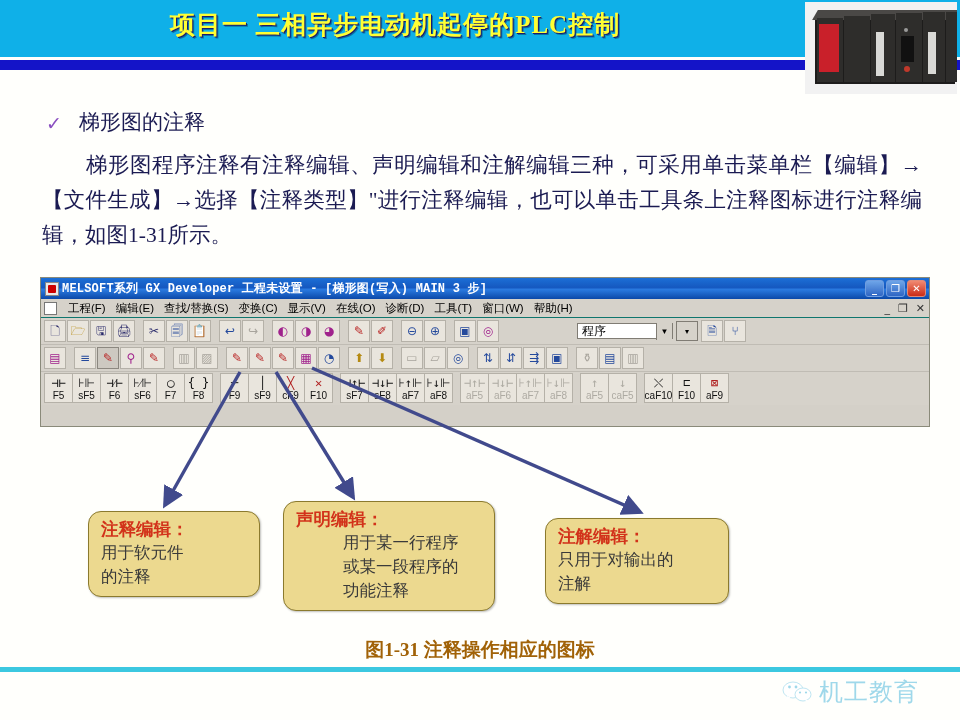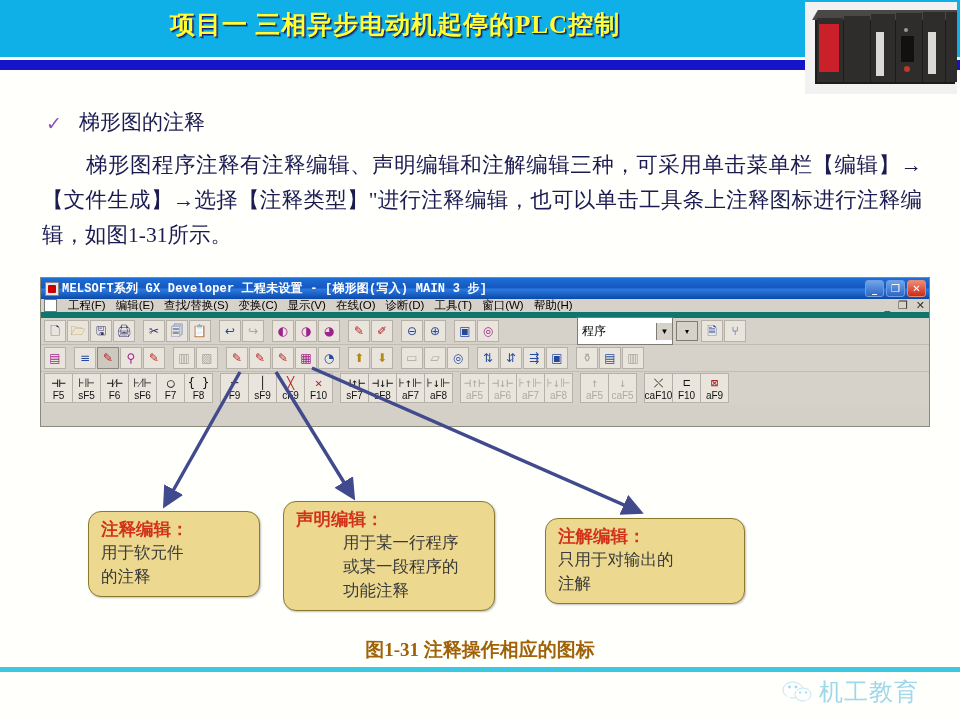--- a/index.html
+++ b/index.html
@@ -91,21 +91,21 @@
   .wbtns { display:flex; gap:2px; padding-right:1px; }
   .wbtn {
     width:19px; height:17px; border:1px solid #6f9de0; border-radius:3px;
     background:linear-gradient(180deg,#6ea5e8,#2f66c4);
     color:#fff; font-size:10px; font-family:"DejaVu Sans",sans-serif;
     display:flex; align-items:center; justify-content:center; line-height:1;
   }
   .wbtn.close { background:linear-gradient(180deg,#f08a72,#cc2b16); border-color:#e08a78; font-weight:bold;}
 
   .gx-menu {
-    height:19px; background:#d6d2ca; border-bottom:6px solid #0f766e;
+    height:19px; background:#d6d2ca; border-bottom:1px solid #0f766e;
     display:flex; align-items:center; padding-left:3px;
     font-family:"Liberation Sans","DejaVu Sans",sans-serif; font-size:11.5px; color:#000;
   }
   .mdoc { width:13px;height:13px;background:#fff;border:1px solid #777;margin-right:6px; }
   .mitem { padding:0 5px; white-space:nowrap; }
   .mspacer{ flex:1 1 auto; }
   .msmall { color:#333; font-size:11px; padding:0 4px; font-family:"DejaVu Sans",sans-serif;}
 
   .tbrow {
     height:27px; background:#d6d2ca; display:flex; align-items:center;
@@ -119,21 +119,21 @@
     font-family:"DejaVu Sans",sans-serif;
     flex:0 0 auto; position:relative; overflow:hidden;
   }
   .tb.dim { color:#a8a49c; }
   .tb.magenta{color:#a0228c;} .tb.red{color:#b82020;}
   .tb.blue{color:#24499c;} .tb.gold{color:#b58a12;}
   .sep { width:7px; flex:0 0 auto; }
   .tb-sunken { border:1px solid #8c8880; background:#cdc9c1; }
 
   .combo {
-    width:96px; height:28px; background:#fff; border:1px solid #807c74;
+    width:96px; height:16px; background:#fff; border:1px solid #807c74;
     display:flex; align-items:center; font-size:12px; padding-left:4px;
     font-family:"Liberation Sans","DejaVu Sans",sans-serif; color:#000;
     flex:0 0 auto; margin-right:3px;
   }
   .combo .cb-arrow{
     margin-left:auto; width:16px; height:17px; background:#d6d2ca;
     border-left:1px solid #807c74; display:flex;align-items:center;justify-content:center;
     font-size:8px;
   }
   .combo-btn {
@@ -181,21 +181,21 @@
     color:#d2321a; font-weight:bold; font-size:17.5px;
     font-family:"Liberation Serif","DejaVu Serif",serif;
     line-height:24px; white-space:nowrap;
   }
   .callout .bdy {
     color:#3a3a3a; font-size:16.5px; line-height:24px;
     font-family:"Liberation Serif","DejaVu Serif",serif;
   }
   #callout1 { left:88px; top:511px; width:172px; }
   #callout2 { left:283px; top:501px; width:212px; }
-  #callout3 { left:545px; top:518px; width:200px; }
+  #callout3 { left:545px; top:518px; width:184px; }
 
   
   .caption {
     position:absolute; left:0; top:637px; width:960px; text-align:center;
     font-size:19px; font-weight:bold; color:#a16207;
     font-family:"Liberation Serif","DejaVu Serif",serif;
   }
 
   
   .foot-line {

